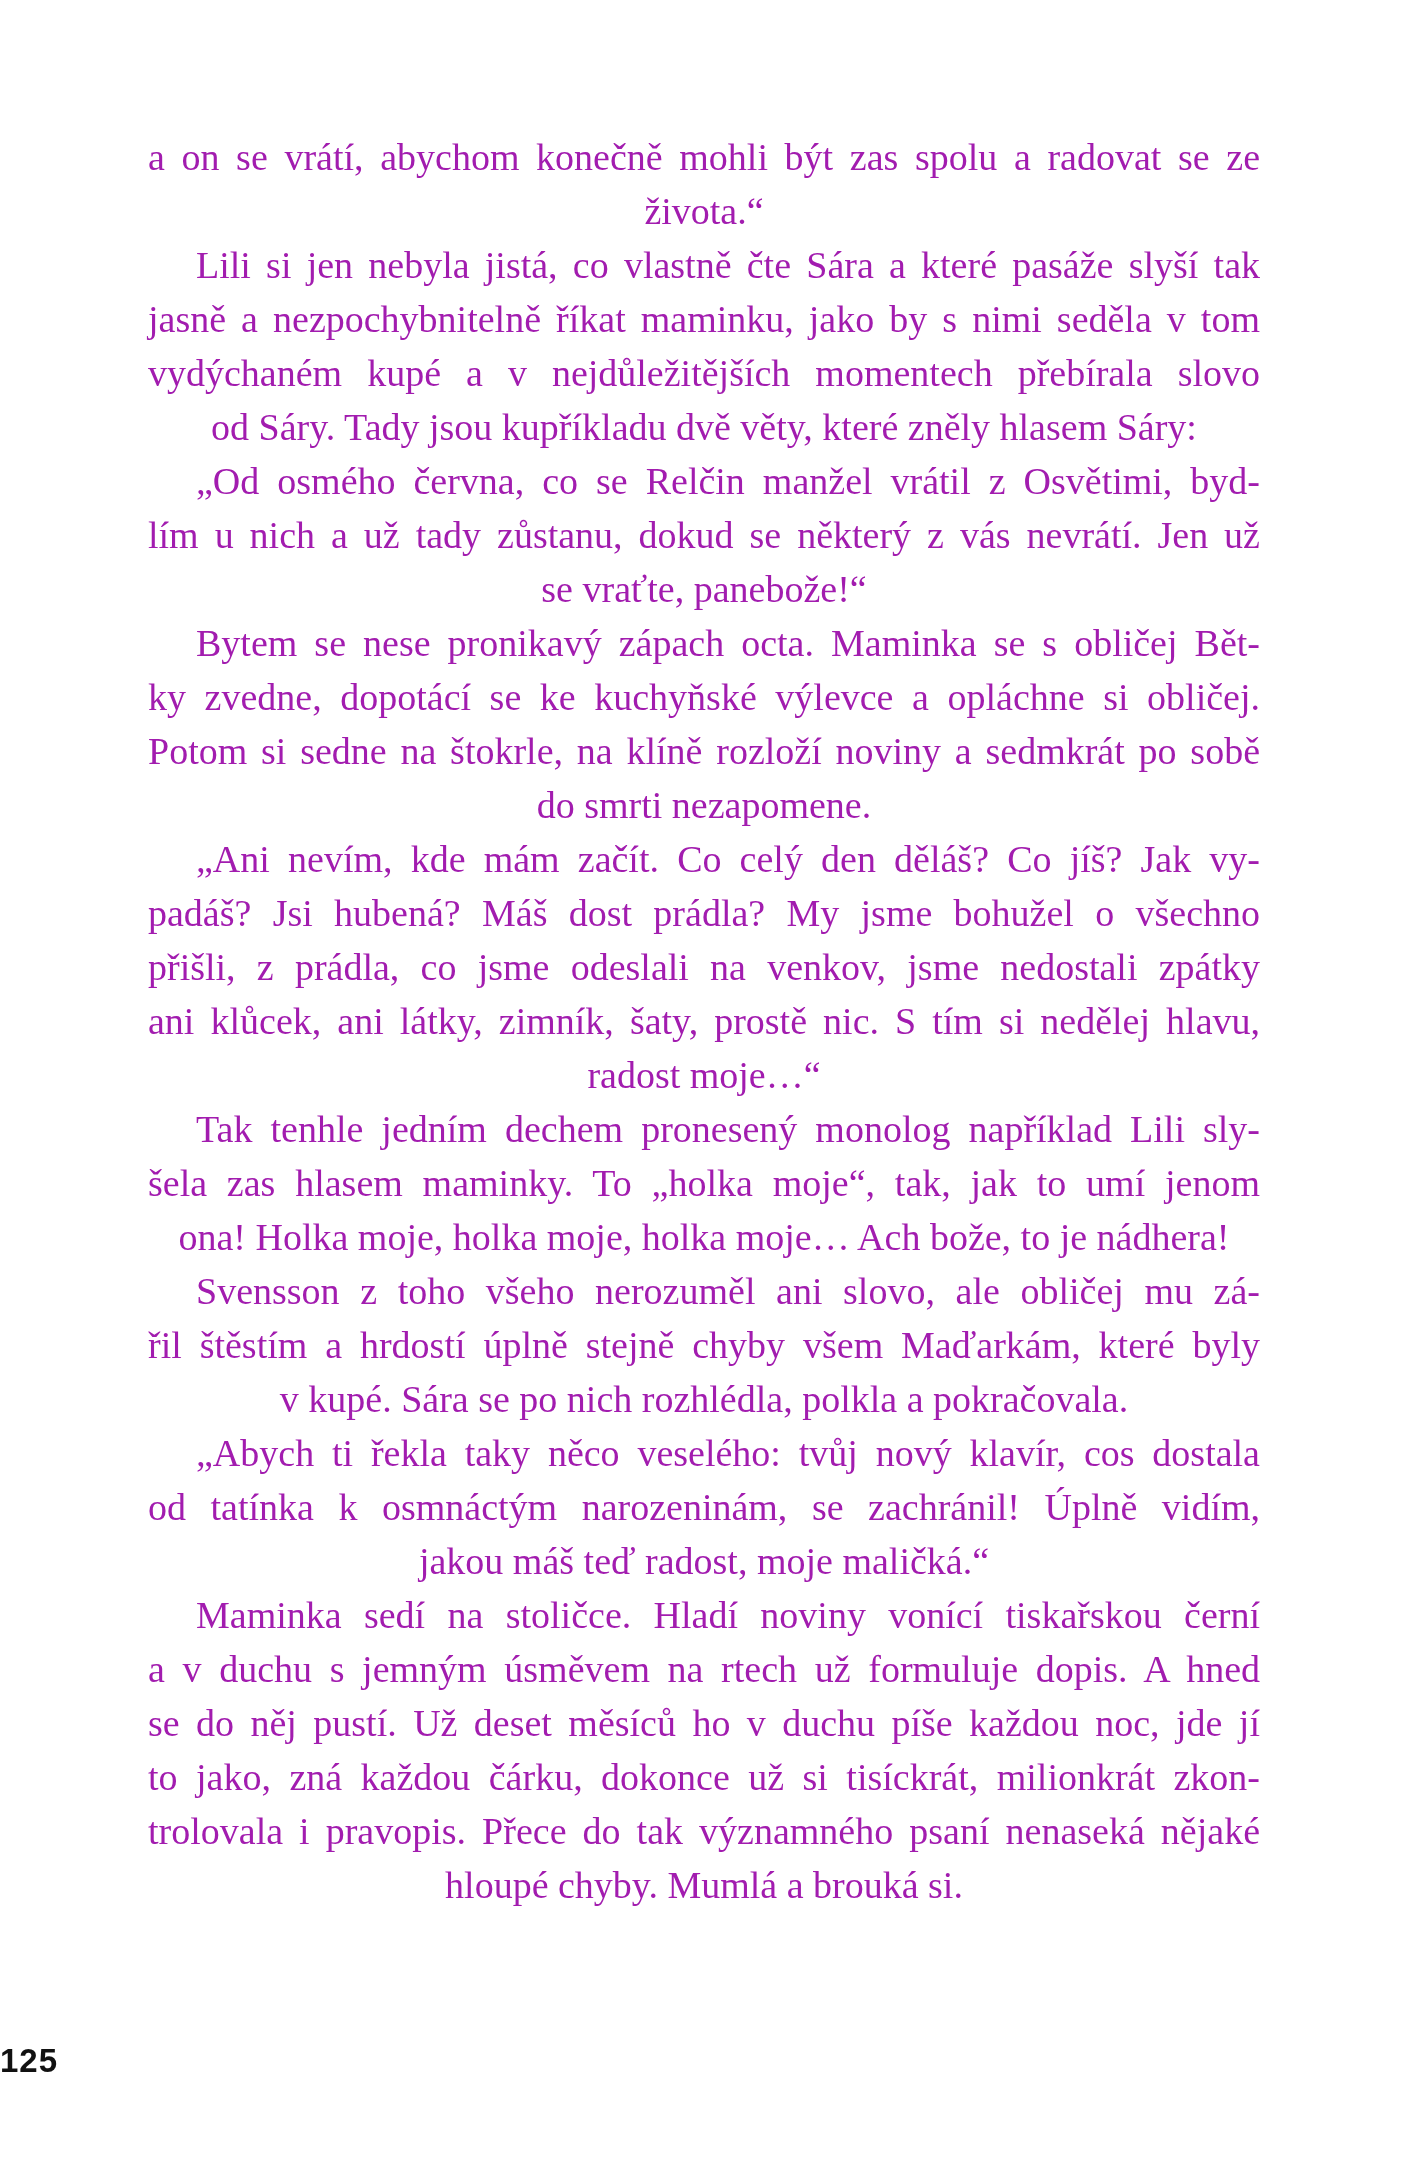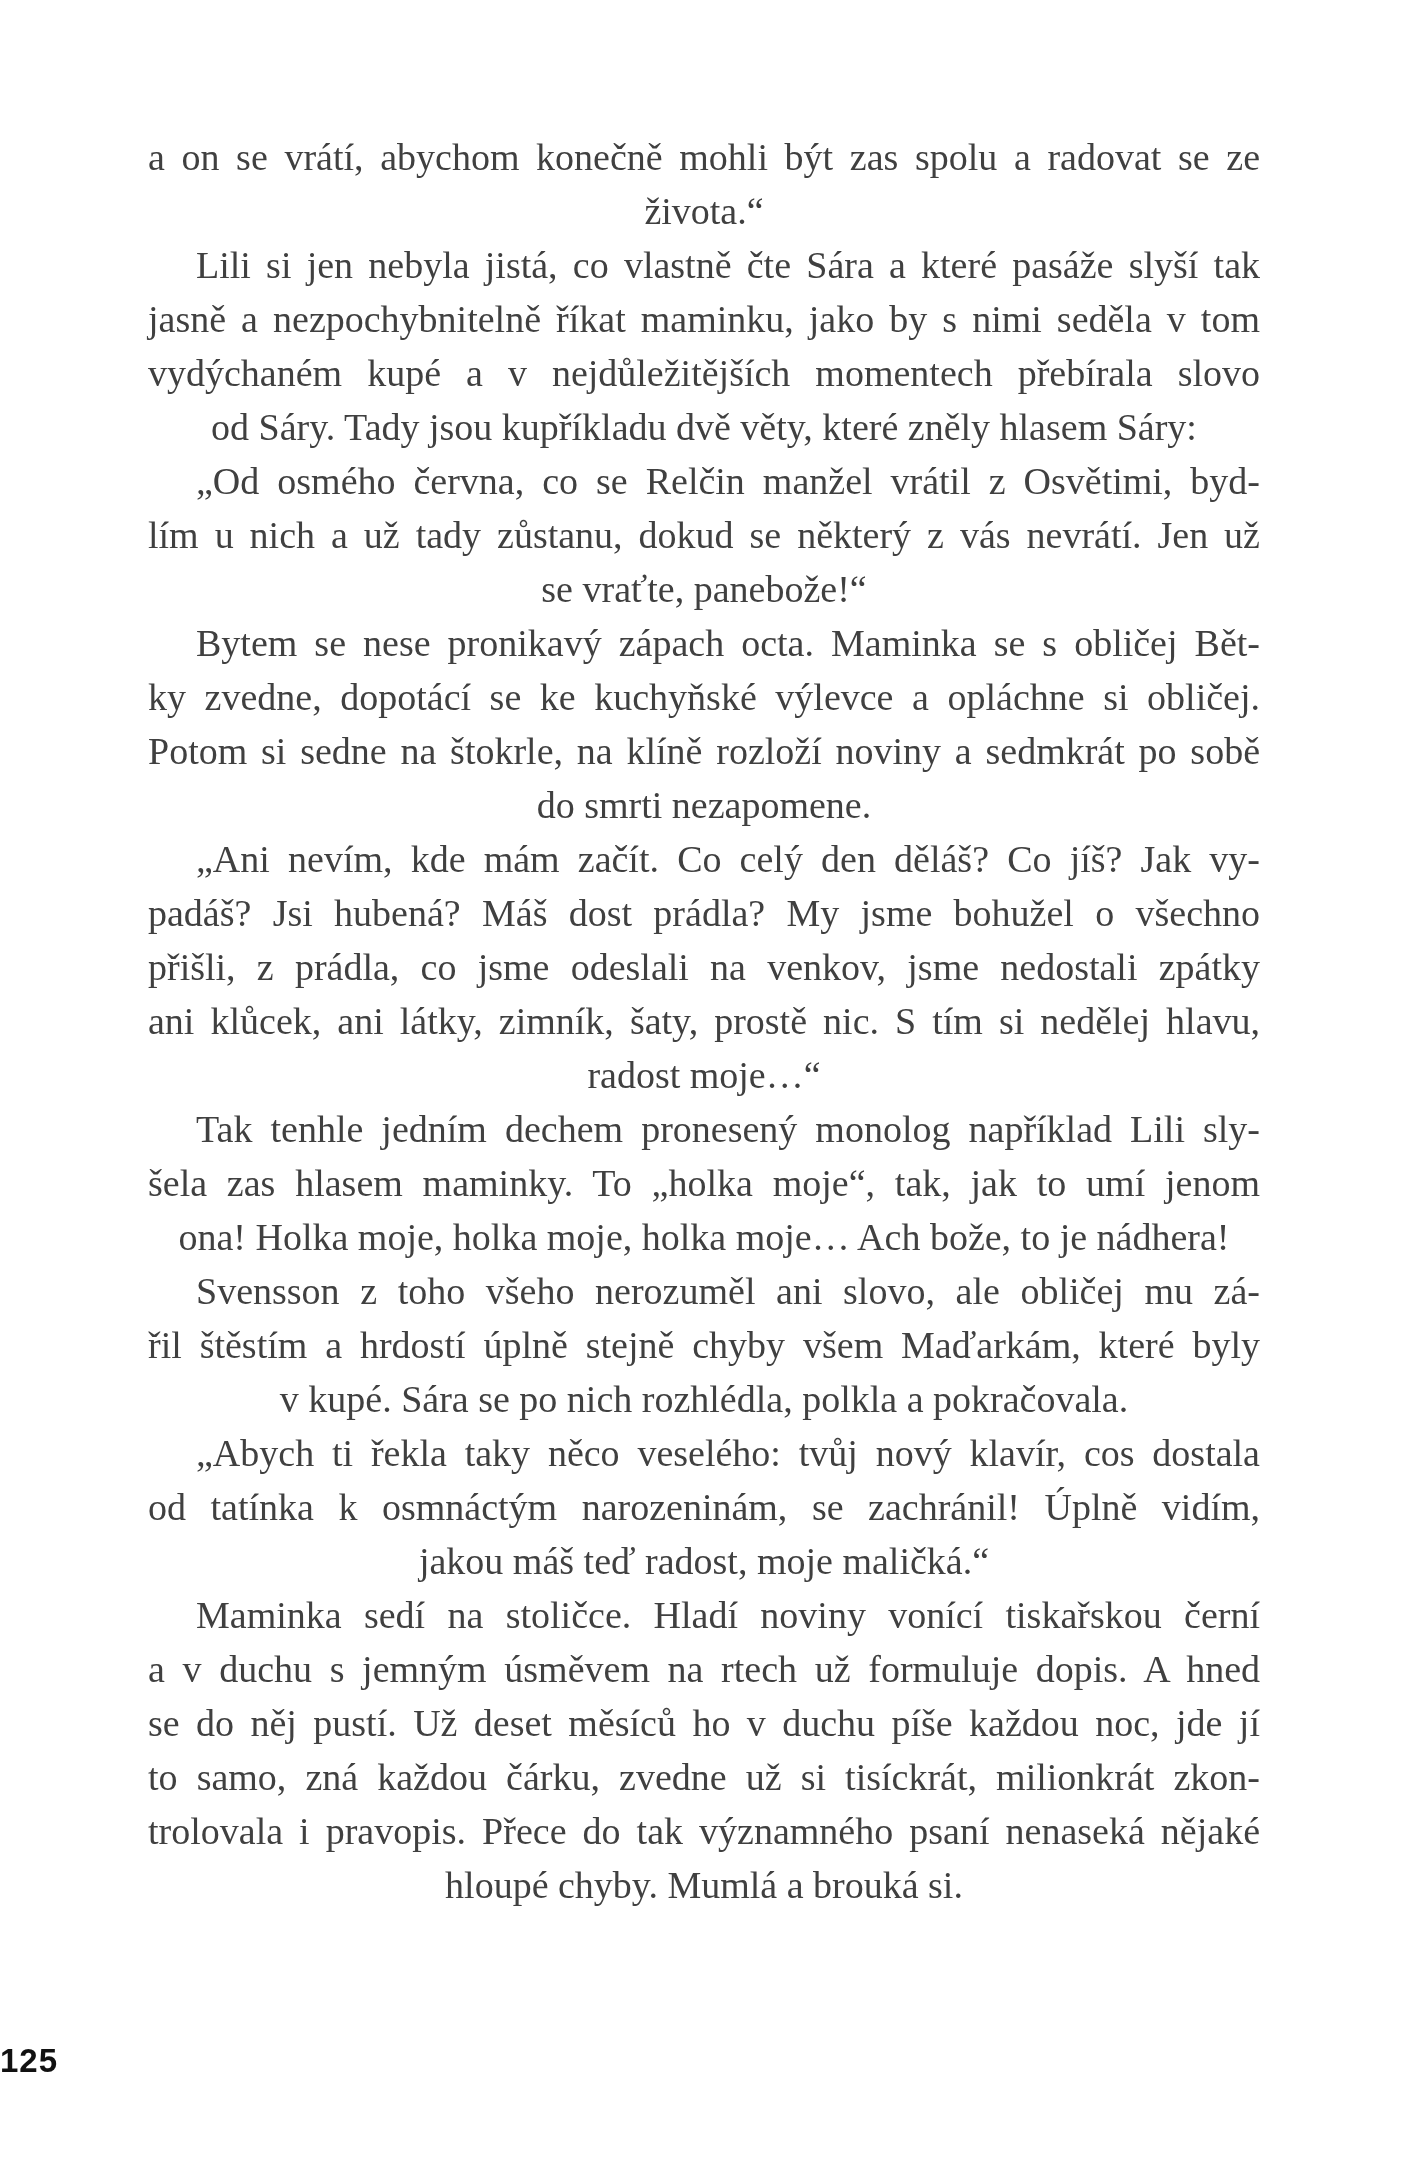--- a/index.html
+++ b/index.html
@@ -14,21 +14,21 @@
     background: #ffffff;
     overflow: hidden;
   }
   .text-block {
     position: absolute;
     left: 148px;
     top: 130px;
     width: 1112px;
     font-family: "Liberation Serif", serif;
     font-size: 38px;
-    color: #404040;
+    color: #a21caf;
   }
   .line {
     height: 54px;
     line-height: 54px;
     text-align: center;
   }
   .line.justify {
     text-align: justify;
     text-align-last: justify;
   }
@@ -75,18 +75,18 @@
       <div class="line">ona! Holka moje, holka moje, holka moje… Ach bože, to je nádhera!</div>
       <div class="line indent justify">Svensson z toho všeho nerozuměl ani slovo, ale obličej mu zá-</div>
       <div class="line justify">řil štěstím a hrdostí úplně stejně chyby všem Maďarkám, které byly</div>
       <div class="line">v kupé. Sára se po nich rozhlédla, polkla a pokračovala.</div>
       <div class="line indent justify">„Abych ti řekla taky něco veselého: tvůj nový klavír, cos dostala</div>
       <div class="line justify">od tatínka k osmnáctým narozeninám, se zachránil! Úplně vidím,</div>
       <div class="line">jakou máš teď radost, moje maličká.“</div>
       <div class="line indent justify">Maminka sedí na stoličce. Hladí noviny vonící tiskařskou černí</div>
       <div class="line justify">a v duchu s jemným úsměvem na rtech už formuluje dopis. A hned</div>
       <div class="line justify">se do něj pustí. Už deset měsíců ho v duchu píše každou noc, jde jí</div>
-      <div class="line justify">to samo, zná každou čárku, zvedne už si tisíckrát, milionkrát zkon-</div>
+      <div class="line justify">to jako, zná každou čárku, dokonce už si tisíckrát, milionkrát zkon-</div>
       <div class="line justify">trolovala i pravopis. Přece do tak významného psaní nenaseká nějaké</div>
       <div class="line">hloupé chyby. Mumlá a brouká si.</div>
     </main>
   <div class="folio">125</div>
 </div>
 
 </body></html>

